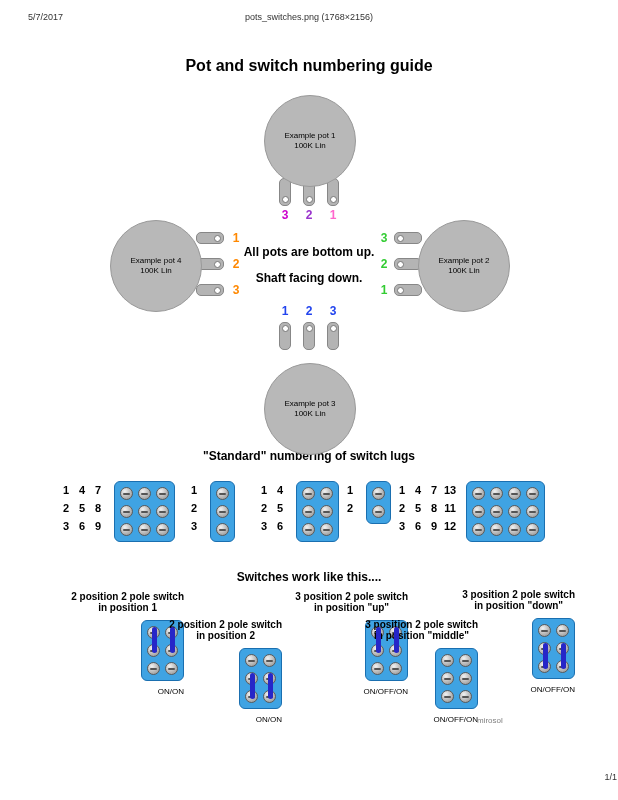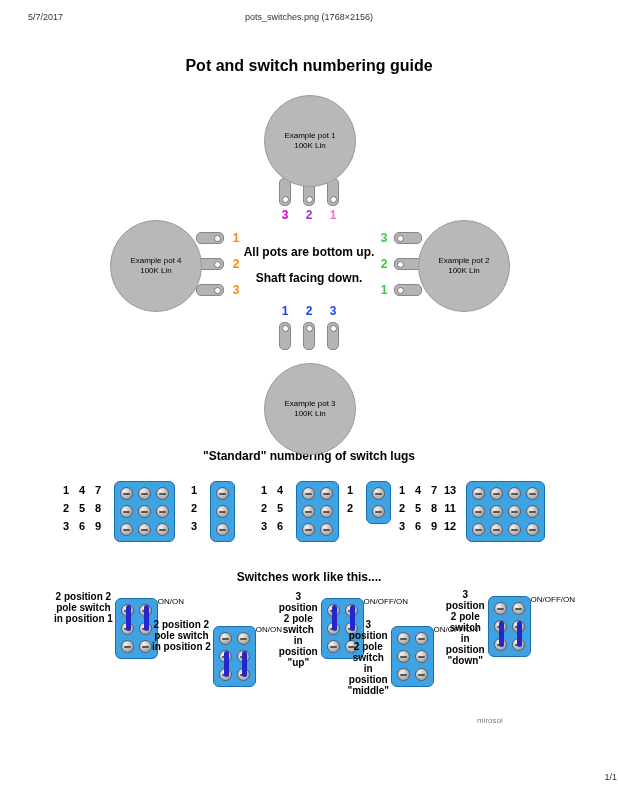--- a/index.html
+++ b/index.html
@@ -55,21 +55,21 @@
         border:1px solid #5a5a5a;position:relative;}
   .slug::after{content:"";position:absolute;left:2px;right:2px;top:50%;height:2px;
                margin-top:-1px;background:#555;border-radius:1px;}
   .conn-bar{position:absolute;width:5px;background:#2626c8;border-radius:2.5px;z-index:3;}
   .conn-bar.l{left:10px;}
   .conn-bar.r{left:28px;}
   .conn-bar.top{top:6px;height:26px;}
   .conn-bar.bottom{top:24px;height:26px;}
 
   
-  .bh{position:absolute;width:132px;display:flex;align-items:flex-start;}
+  .bh{position:absolute;width:132px;display:flex;flex-direction:column;align-items:flex-end;}
   .bh-label{text-align:center;font-weight:bold;font-size:10px;line-height:11px;}
   .bh .sw-body{margin-top:7px;}
   .bh-caption{margin-top:6px;font-size:8px;}
   .credit{position:absolute;font-size:8px;color:#808080;width:60px;text-align:left;}
 </style>
 </head>
 <body>
 
 <div class="page">
 

